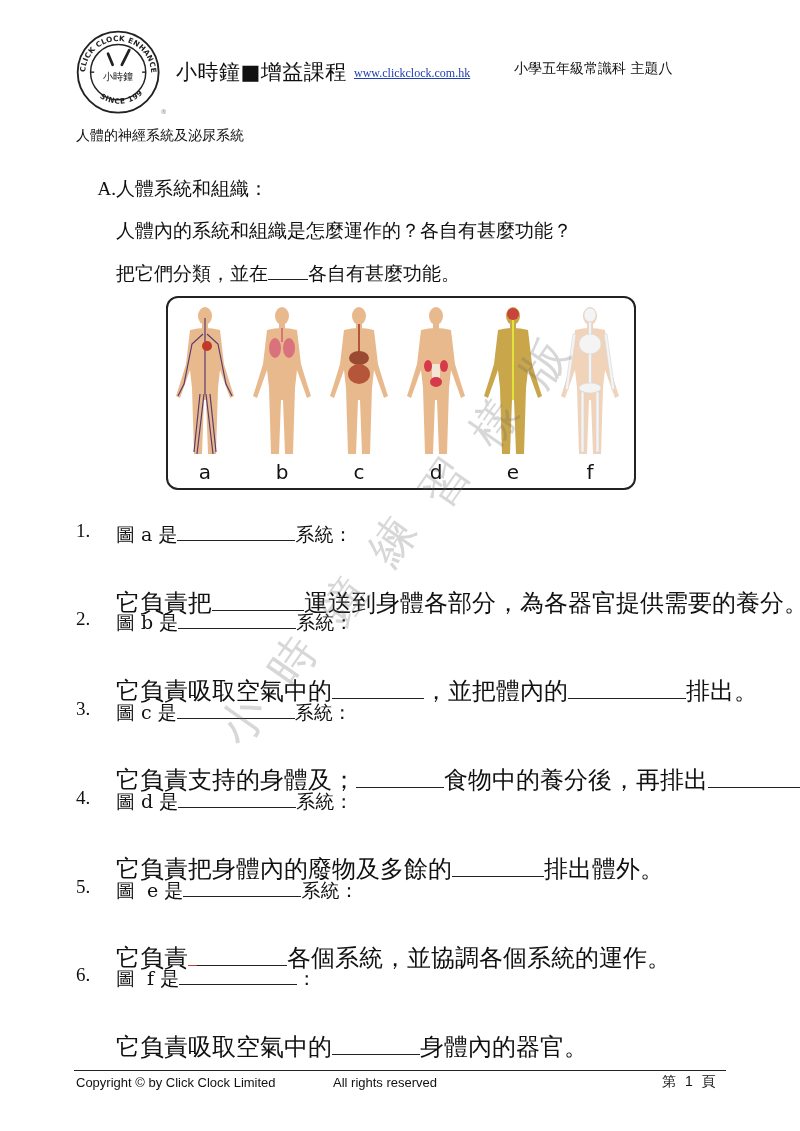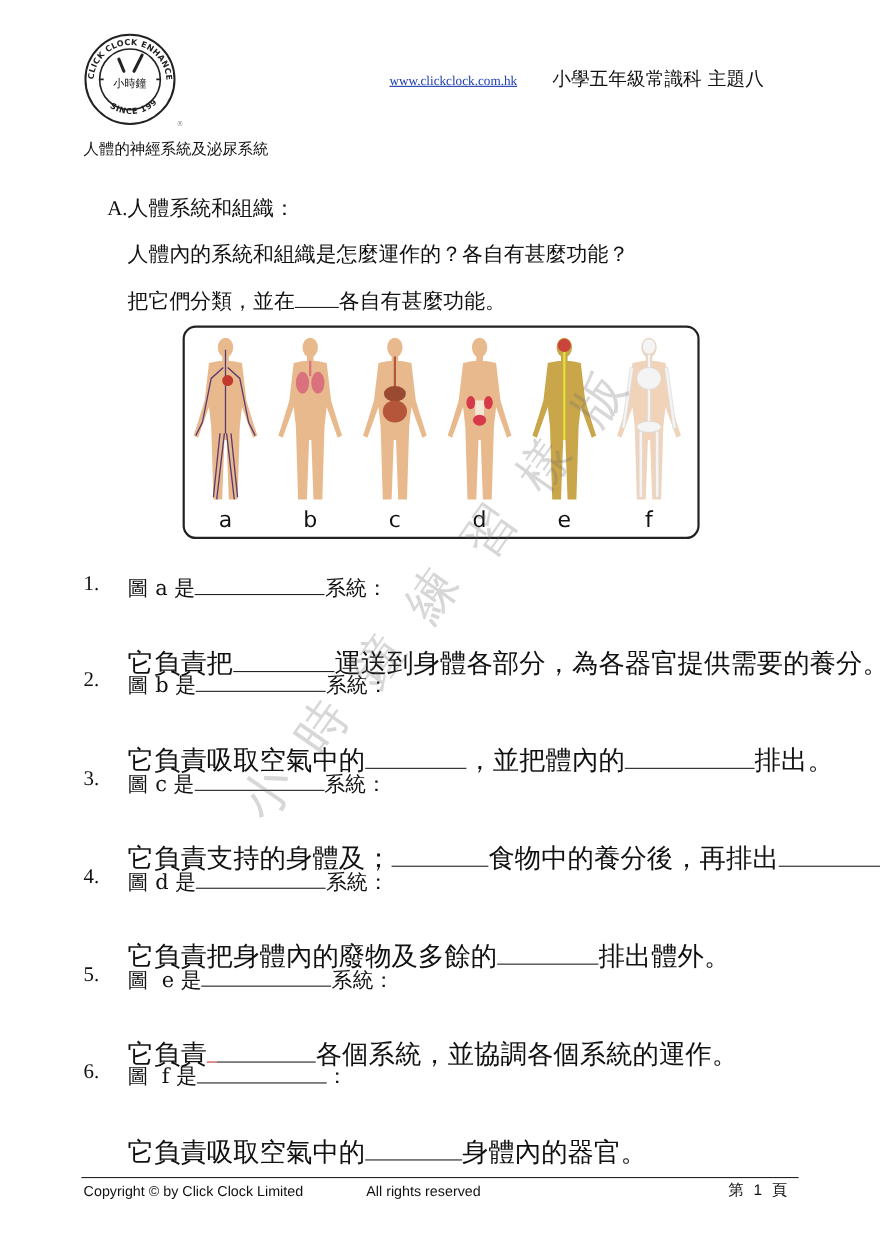--- a/index.html
+++ b/index.html
@@ -4,21 +4,21 @@
 <style>
   html, body { margin: 0; padding: 0; background: #ffffff; }
   body { width: 800px; height: 1131px; position: relative; overflow: hidden;
          font-family: "DejaVu Serif", "Liberation Serif", serif; color: #111; }
 
   .header { position: absolute; left: 72px; top: 28px; width: 660px; height: 92px; }
   .logo { position: absolute; left: 2px; top: 0; width: 92px; height: 92px; }
   .header-title { position: absolute; left: 104px; top: 30px; font-size: 21px; letter-spacing: 0.5px; white-space: nowrap; }
   .header-url { position: absolute; left: 282px; top: 38px; font-size: 12px; color: #1f3fb0; text-decoration: underline;
                 font-family: "Liberation Serif", serif; white-space: nowrap; }
-  .header-course { position: absolute; left: 430px; top: 32px; font-size: 17px; white-space: nowrap; }
+  .header-course { position: absolute; left: 442px; top: 32px; font-size: 14px; white-space: nowrap; }
 
   .doc-title { position: absolute; left: 76px; top: 127px; font-size: 14px; white-space: nowrap; }
 
   .section-head { position: absolute; left: 76px; top: 176px; font-size: 19px; white-space: nowrap; text-align: right; }
   .section-head .letter { display: inline-block; width: 40px; font-family: "Liberation Serif", serif; }
 
   .intro { position: absolute; left: 116px; font-size: 19px; white-space: nowrap; }
   .intro.l1 { top: 218px; }
   .intro.l2 { top: 259px; }
 
@@ -61,20 +61,21 @@
     <text font-size="8" font-family="DejaVu Sans, sans-serif" font-weight="bold" fill="#222" letter-spacing="0.6">
       <textPath href="#ringBot" startOffset="8">SINCE 1995</textPath>
     </text>
     <line x1="42" y1="40" x2="37" y2="28" stroke="#222" stroke-width="3" stroke-linecap="round"></line>
     <line x1="52" y1="40" x2="60" y2="24" stroke="#222" stroke-width="3" stroke-linecap="round"></line>
     <line x1="18" y1="48" x2="22" y2="48" stroke="#222" stroke-width="1.5"></line>
     <line x1="74" y1="48" x2="78" y2="48" stroke="#222" stroke-width="1.5"></line>
     <text x="48" y="56" text-anchor="middle" font-size="11" font-family="DejaVu Sans, sans-serif" fill="#111">小時鐘</text>
     <text x="94" y="94" font-size="7" fill="#888" font-family="DejaVu Sans, sans-serif">®</text>
   </svg>
+  <div class="header-title">小時鐘■增益課程</div>
   <div class="header-url">www.clickclock.com.hk</div>
   <div class="header-course">小學五年級常識科  主題八</div>
 </div>
 
 <div class="doc-title">人體的神經系統及泌尿系統</div>
 
 <div class="section-head">
   <span class="letter">A.</span><span>人體系統和組織：</span>
 </div>
 <div class="intro l1">人體內的系統和組織是怎麼運作的？各自有甚麼功能？</div>

